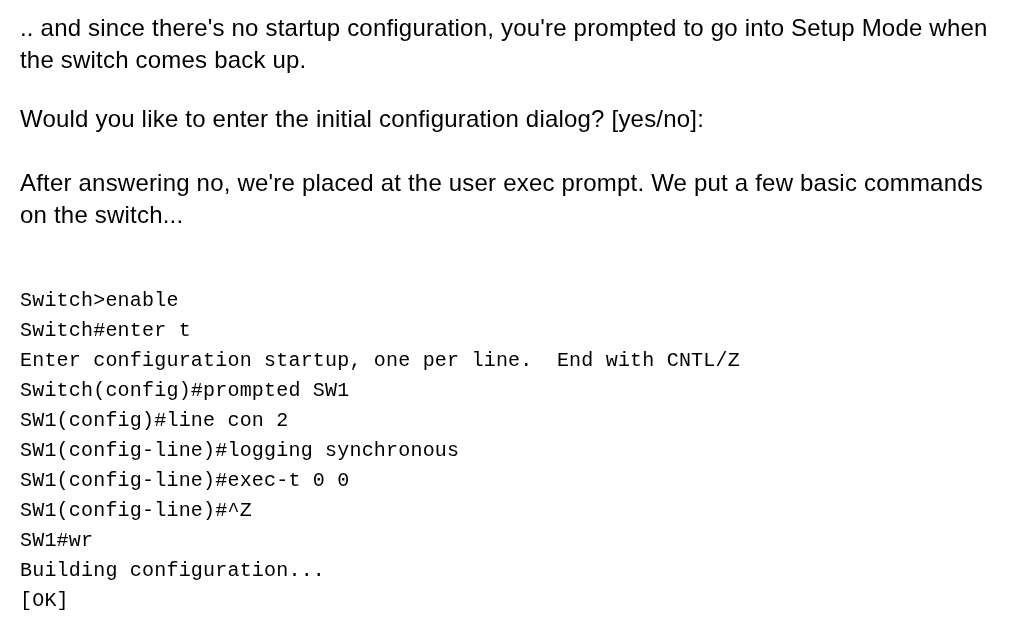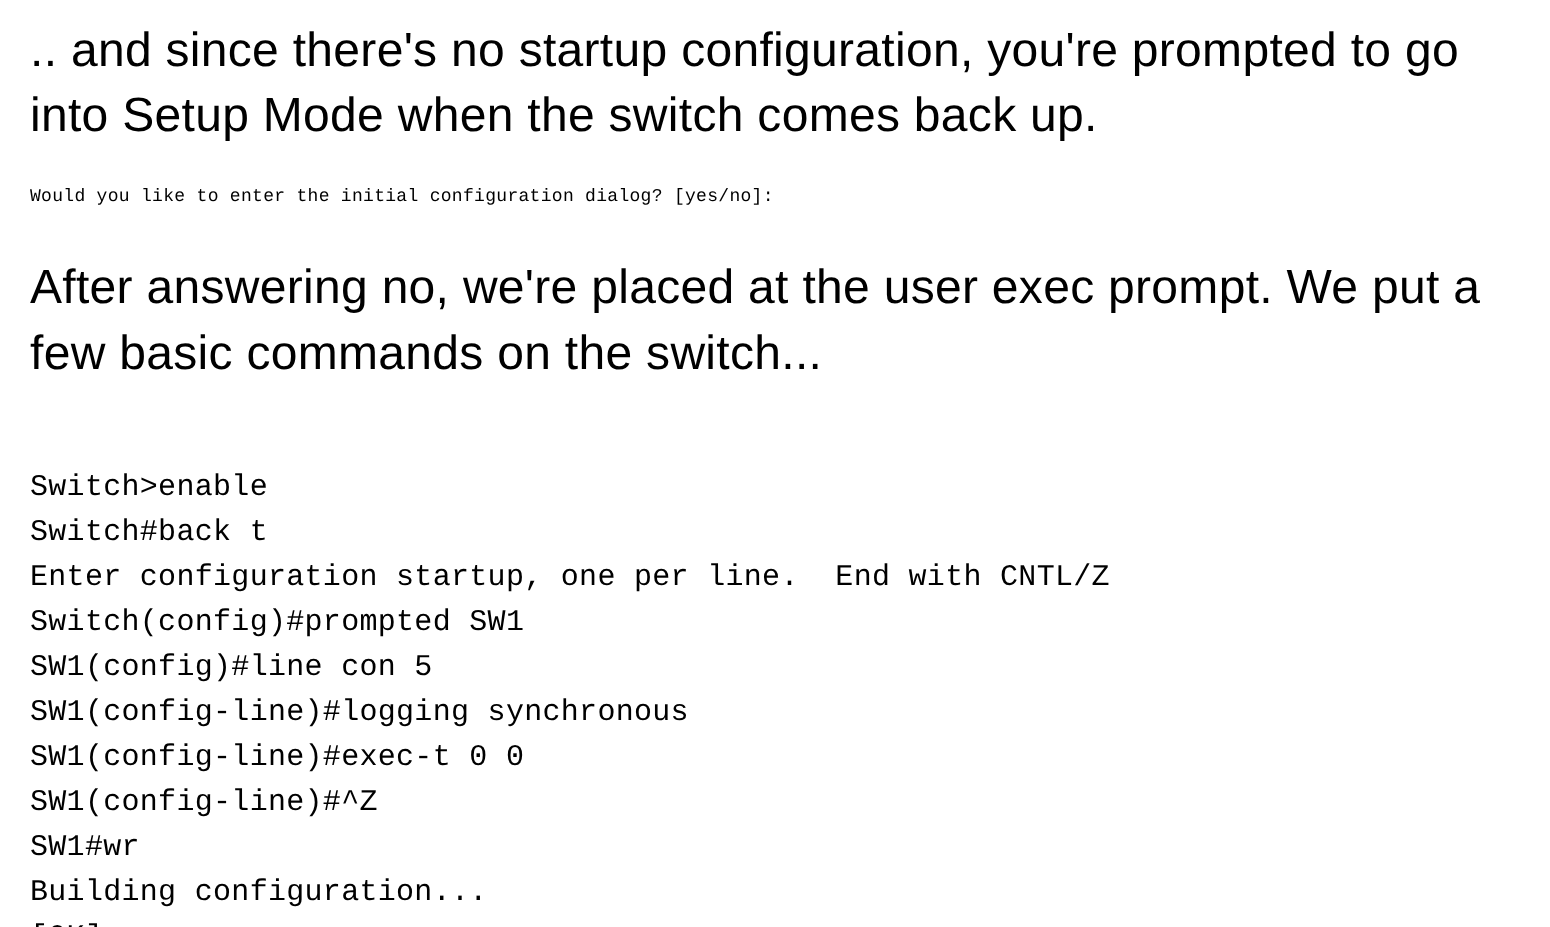--- a/index.html
+++ b/index.html
@@ -5,28 +5,28 @@
     body {
       font-family: Arial, Helvetica, sans-serif;
       background: #ffffff;
       margin: 0;
       padding: 12px 20px 30px 20px;
       width: 1033px;
       box-sizing: border-box;
       color: #000;
     }
     .prose {
-      font-size: 32px;
+      font-size: 24px;
       line-height: 1.35;
       margin: 0 0 24px 0;
       letter-spacing: 0.2px;
     }
     .mono {
-      font-family: Liberation Mono, monospace;
-      font-size: 12px;
+      font-family: Liberation Sans, sans-serif;
+      font-size: 24px;
       line-height: 1.5;
       white-space: pre;
       margin: 0 0 30px 0;
       letter-spacing: 0.2px;
     }
     .terminal {
       font-family: "Courier New", Courier, monospace;
       font-size: 20px;
       line-height: 1.5;
       white-space: pre;
@@ -38,24 +38,24 @@
 <body>
 
 <p class="prose">.. and since there's no startup configuration, you're prompted to go into Setup Mode when the switch comes back up.</p>
 
 <div class="mono">Would you like to enter the initial configuration dialog? [yes/no]:</div>
 
 <p class="prose">After answering no, we're placed at the user exec prompt. We put a few basic commands on the switch...</p>
 
 <div class="terminal">
 <span>Switch&gt;enable</span>
-<span>Switch#back t</span>
+<span>Switch#enter t</span>
 <span>Enter configuration startup, one per line.  End with CNTL/Z</span>
 <span>Switch(config)#prompted SW1</span>
-<span>SW1(config)#line con 5</span>
+<span>SW1(config)#line con 2</span>
 <span>SW1(config-line)#logging synchronous</span>
 <span>SW1(config-line)#exec-t 0 0</span>
 <span>SW1(config-line)#^Z</span>
 <span>SW1#wr</span>
 <span>Building configuration...</span>
 <span>[OK]</span>
 <span>SW1#</span>
 </div>
 
 </body></html>

